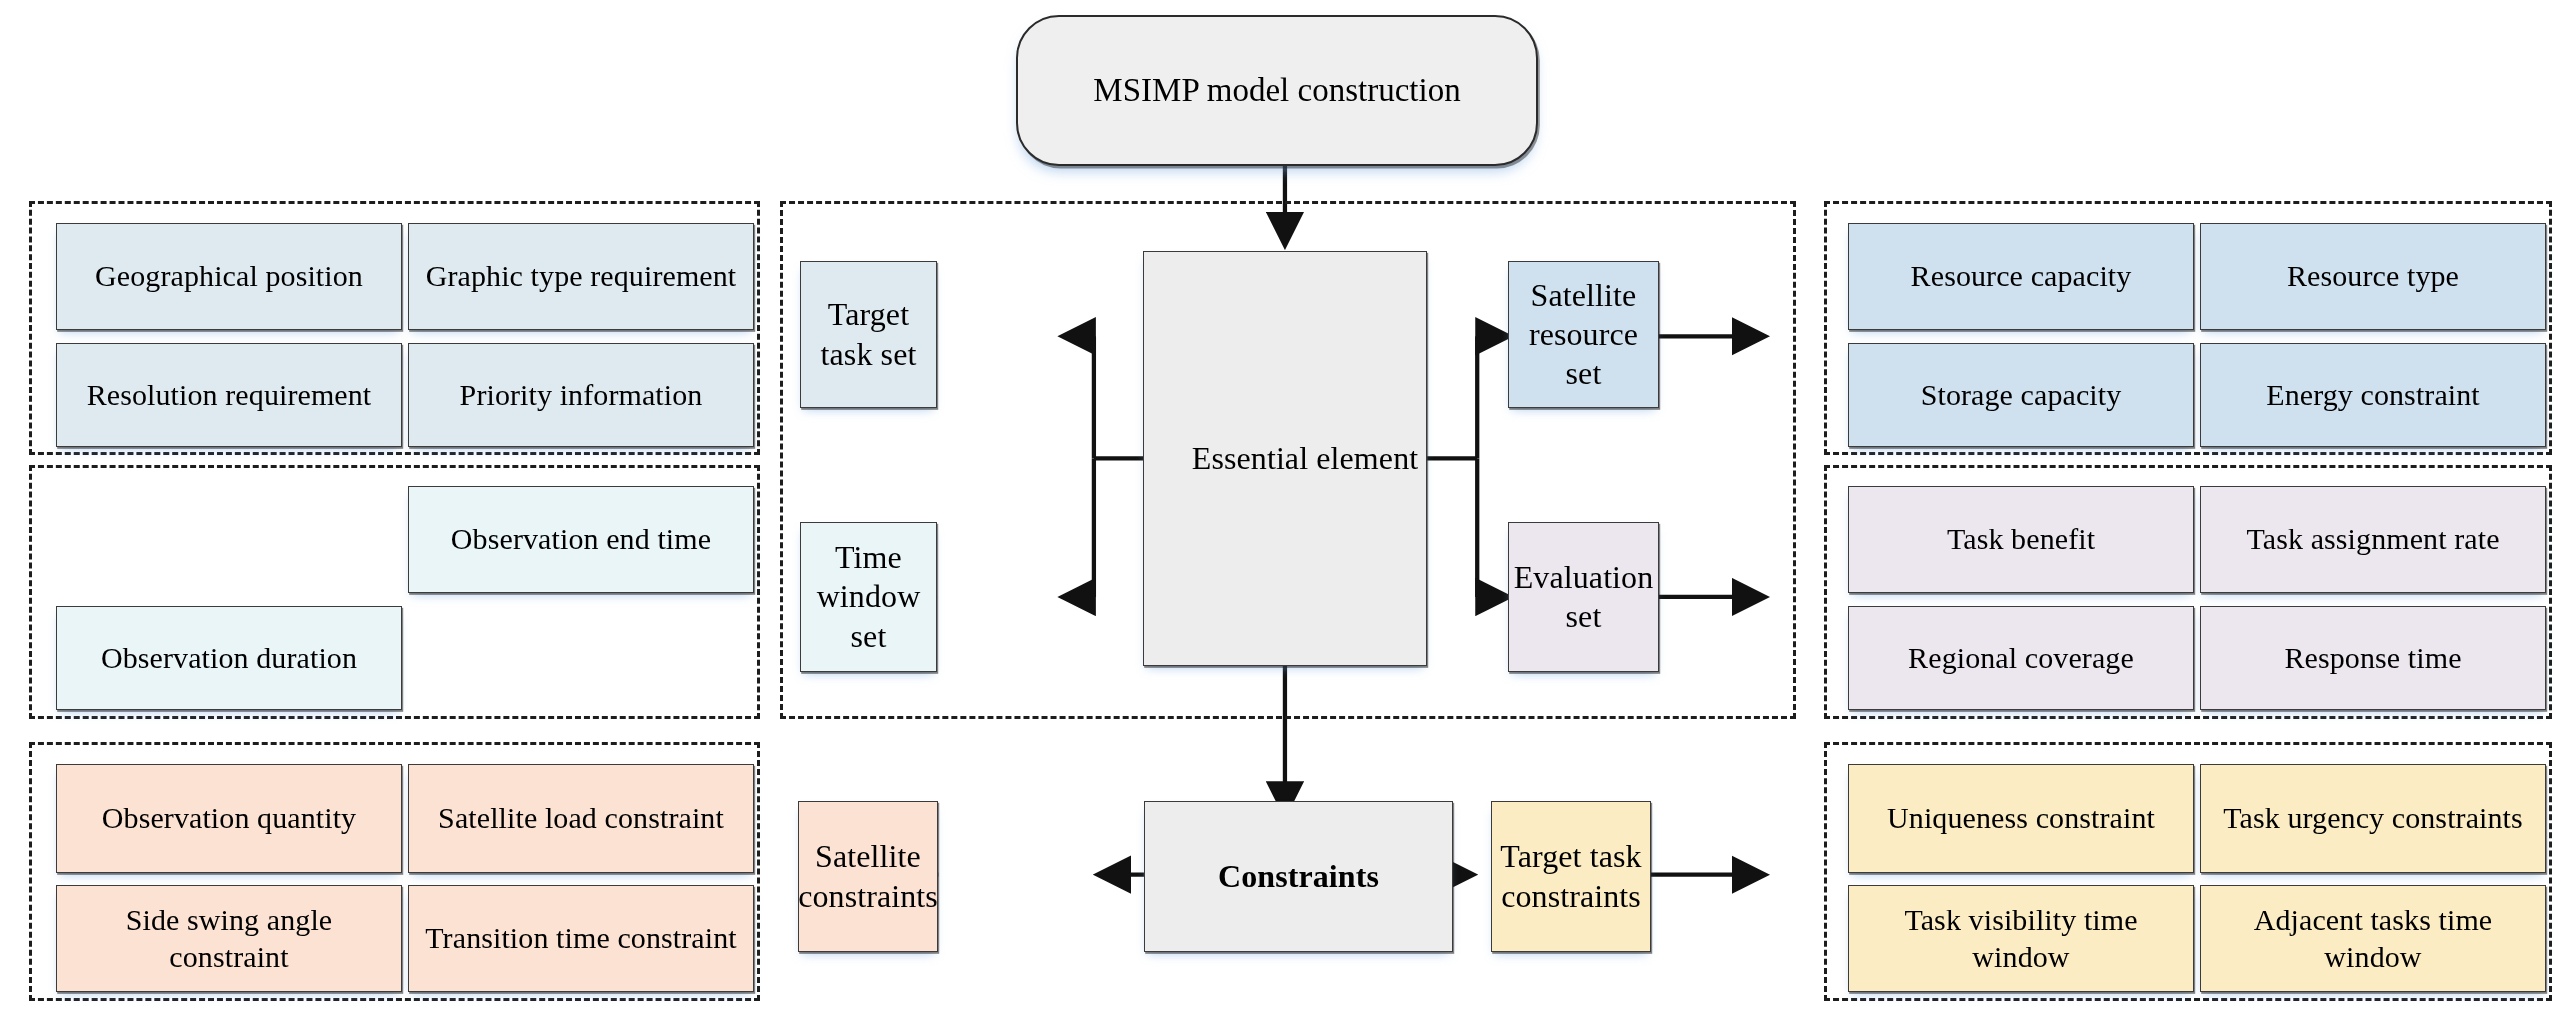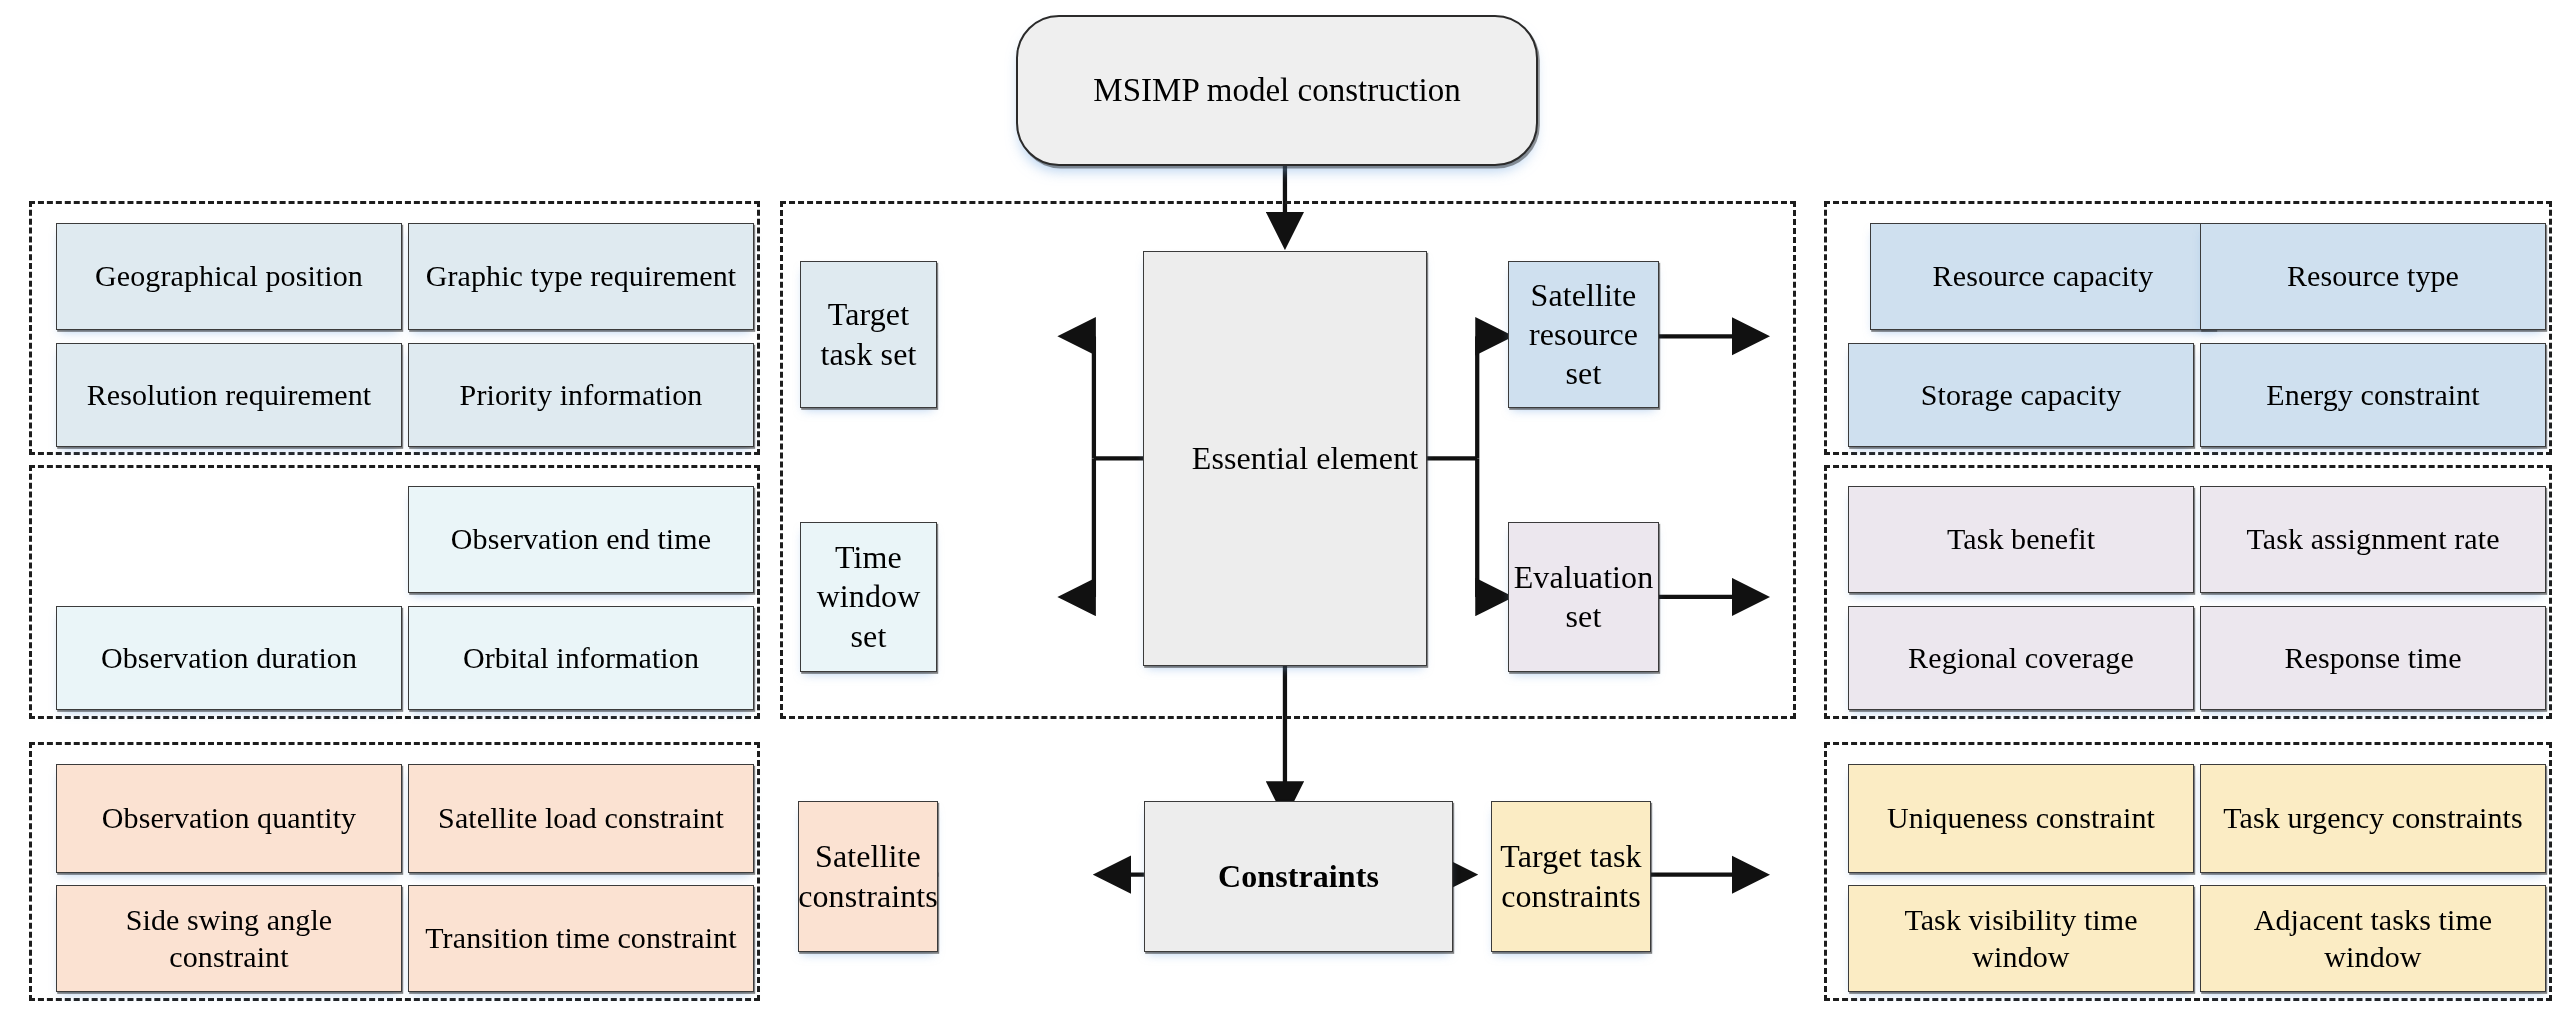--- a/index.html
+++ b/index.html
@@ -138,40 +138,37 @@
     <span>Priority information</span>
   </div>
 
   <div class="group" style="left:29px;top:465px;width:731px;height:254px;"></div>
   <div class="node c-llblue fs-md" style="left:408px;top:486px;width:346px;height:107px;">
     <span>Observation end time</span>
   </div>
   <div class="node c-llblue fs-md" style="left:56px;top:606px;width:346px;height:104px;">
     <span>Observation duration</span>
   </div>
-  <div class="node c-llblue fs-md" style="left:408px;top:606px;width:346px;height:104px;">
-    <span>Orbital information</span>
-  </div>
 
   <div class="group" style="left:29px;top:742px;width:731px;height:259px;"></div>
   <div class="node c-orange fs-md" style="left:56px;top:764px;width:346px;height:109px;">
     <span>Observation quantity</span>
   </div>
   <div class="node c-orange fs-md" style="left:408px;top:764px;width:346px;height:109px;">
     <span>Satellite load constraint</span>
   </div>
   <div class="node c-orange fs-md" style="left:56px;top:885px;width:346px;height:107px;">
     <span>Side swing angle constraint</span>
   </div>
   <div class="node c-orange fs-md" style="left:408px;top:885px;width:346px;height:107px;">
     <span>Transition time constraint</span>
   </div>
 
   <div class="group" style="left:1824px;top:201px;width:728px;height:254px;"></div>
-  <div class="node c-blue fs-md" style="left:1848px;top:223px;width:346px;height:107px;margin-left:22px;">
+  <div class="node c-blue fs-md" style="left:1848px;top:223px;width:346px;height:107px;">
     <span>Resource capacity</span>
   </div>
   <div class="node c-blue fs-md" style="left:2200px;top:223px;width:346px;height:107px;">
     <span>Resource type</span>
   </div>
   <div class="node c-blue fs-md" style="left:1848px;top:343px;width:346px;height:104px;">
     <span>Storage capacity</span>
   </div>
   <div class="node c-blue fs-md" style="left:2200px;top:343px;width:346px;height:104px;font-family:Liberation Serif, serif;">
     <span>Energy constraint</span>

